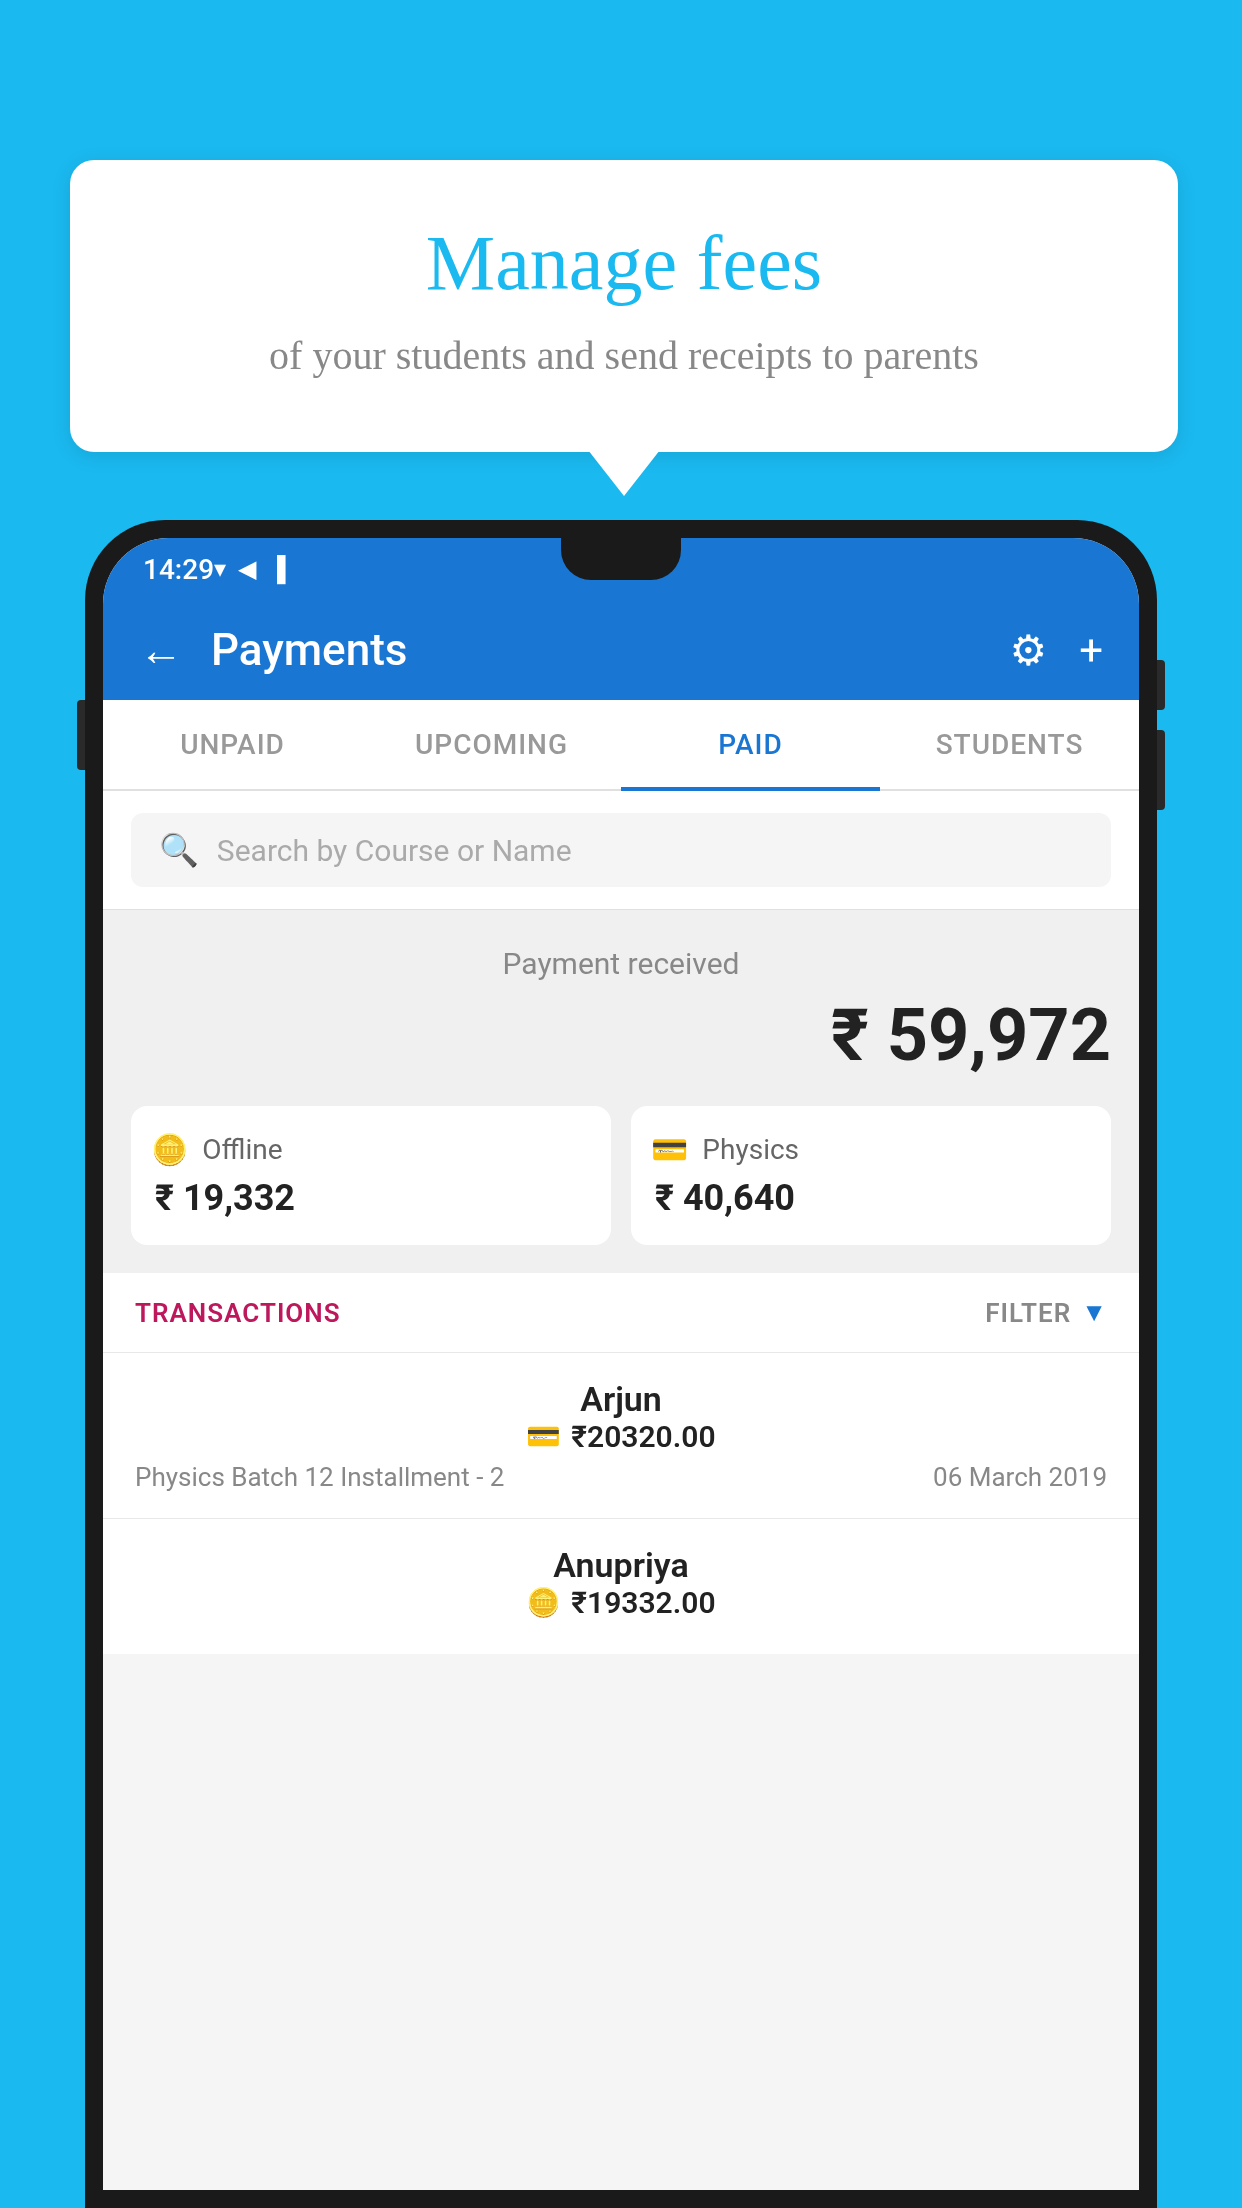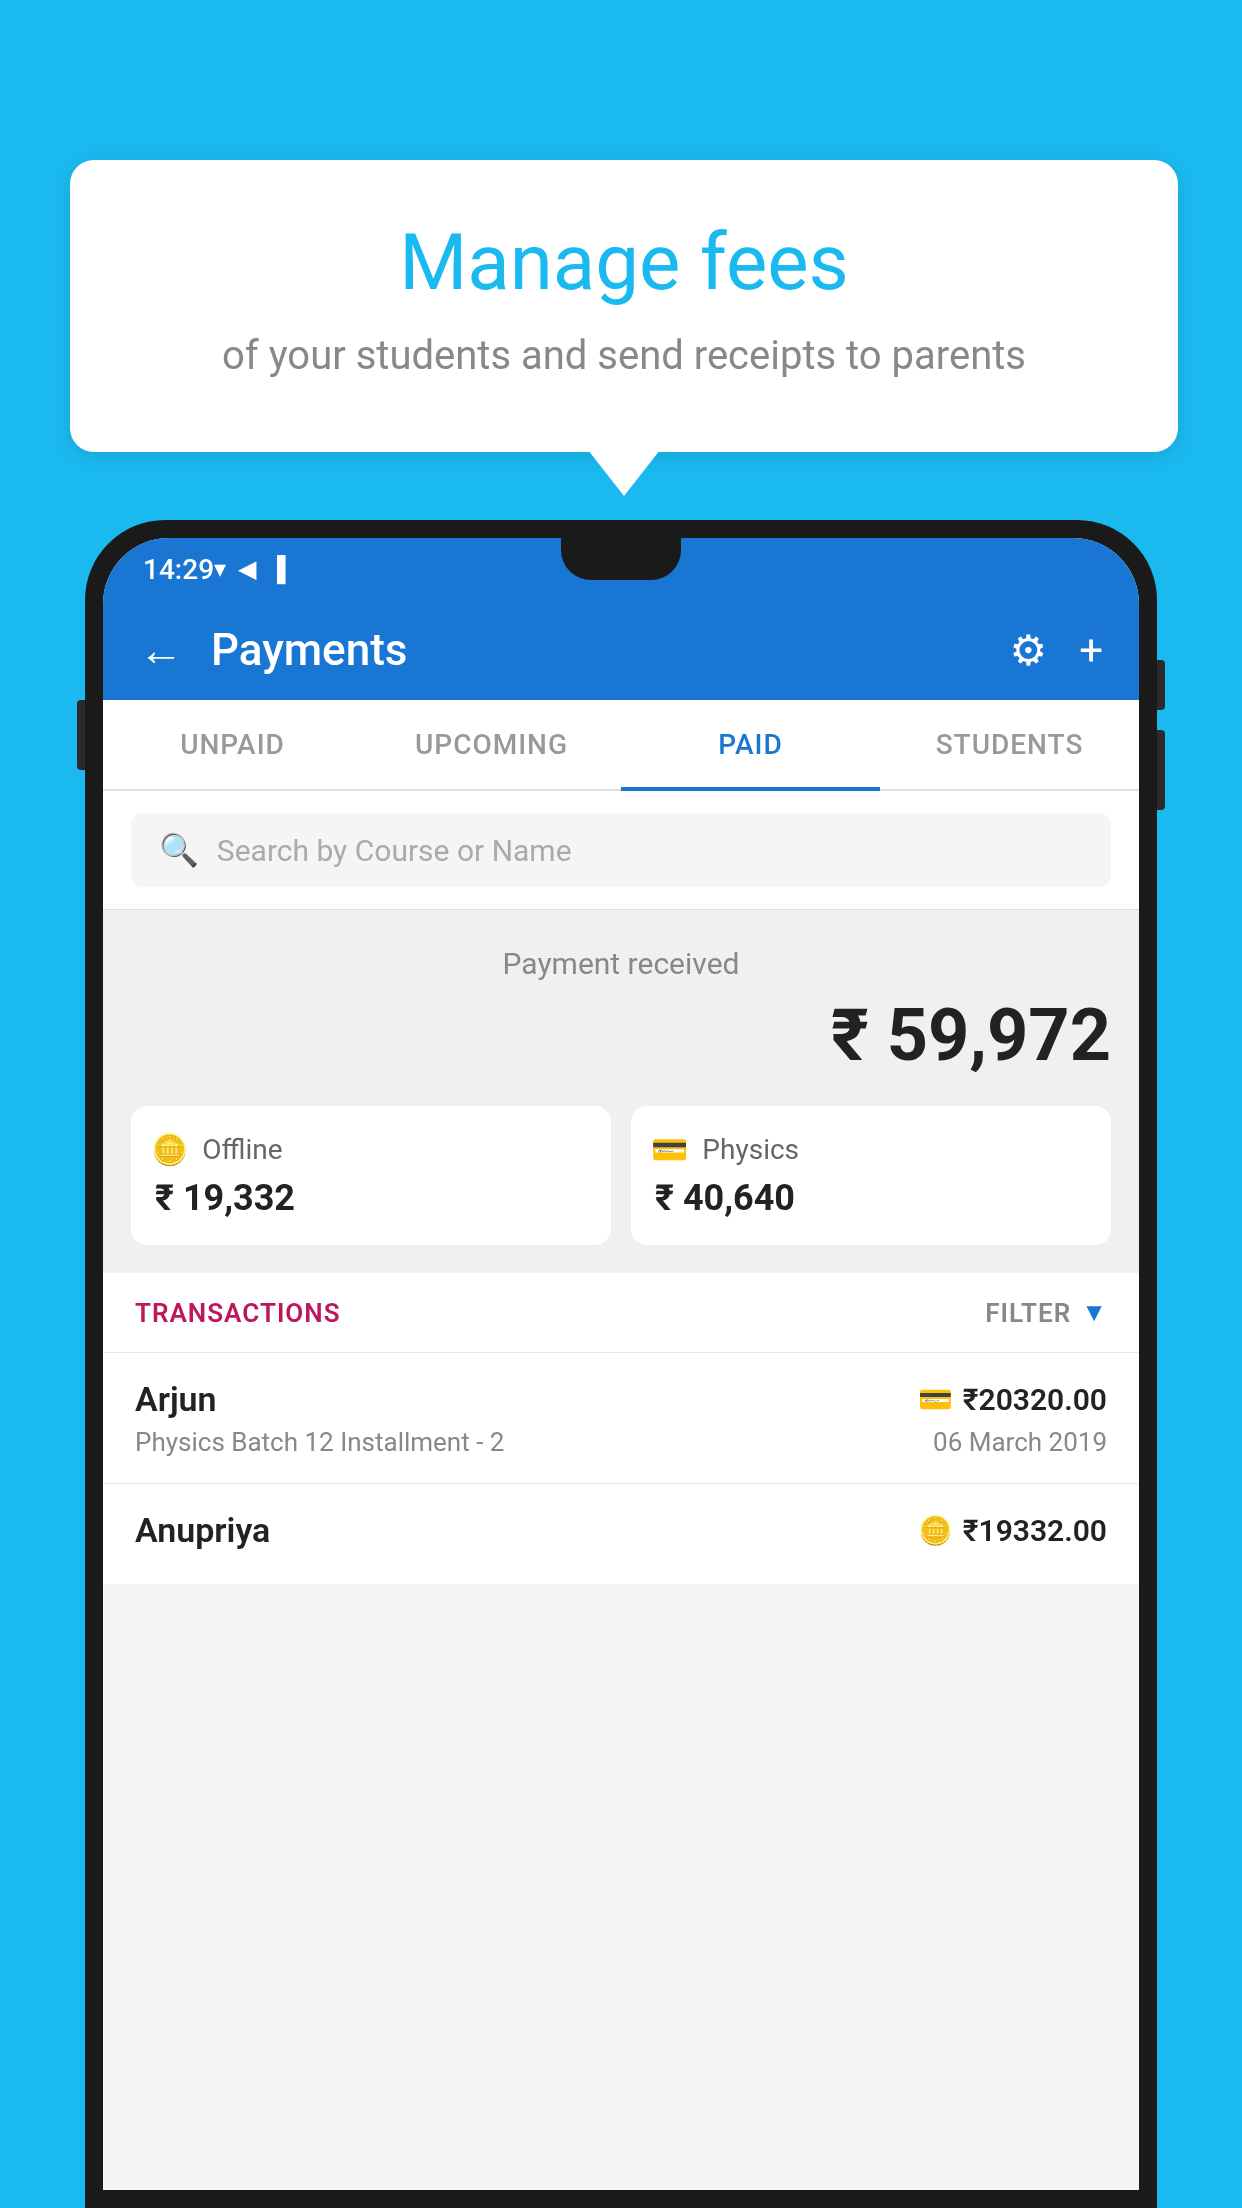--- a/index.html
+++ b/index.html
@@ -13,20 +13,21 @@
       overflow: hidden;
       position: relative;
     }
 
     
     .speech-bubble-container {
       position: absolute;
       top: 160px;
       left: 70px;
       right: 64px;
+      font-family: Liberation Serif, serif;
     }
 
     .speech-bubble {
       background: white;
       border-radius: 24px;
       padding: 60px 80px 70px;
       text-align: center;
       box-shadow: 0 4px 20px rgba(0,0,0,0.1);
       position: relative;
     }
@@ -311,23 +312,24 @@
 
     
     .transaction-row {
       background: white;
       padding: 26px 32px;
       border-top: 1px solid #e8e8e8;
     }
 
     .transaction-top {
       display: flex;
-      justify-content: space-between;
+      justify-content: flex-start;
       align-items: center;
       margin-bottom: 8px;
+      flex-direction: column;
     }
 
     .transaction-name {
       font-size: 34px;
       font-weight: 600;
       color: #222;
     }
 
     .transaction-amount-container {
       display: flex;

